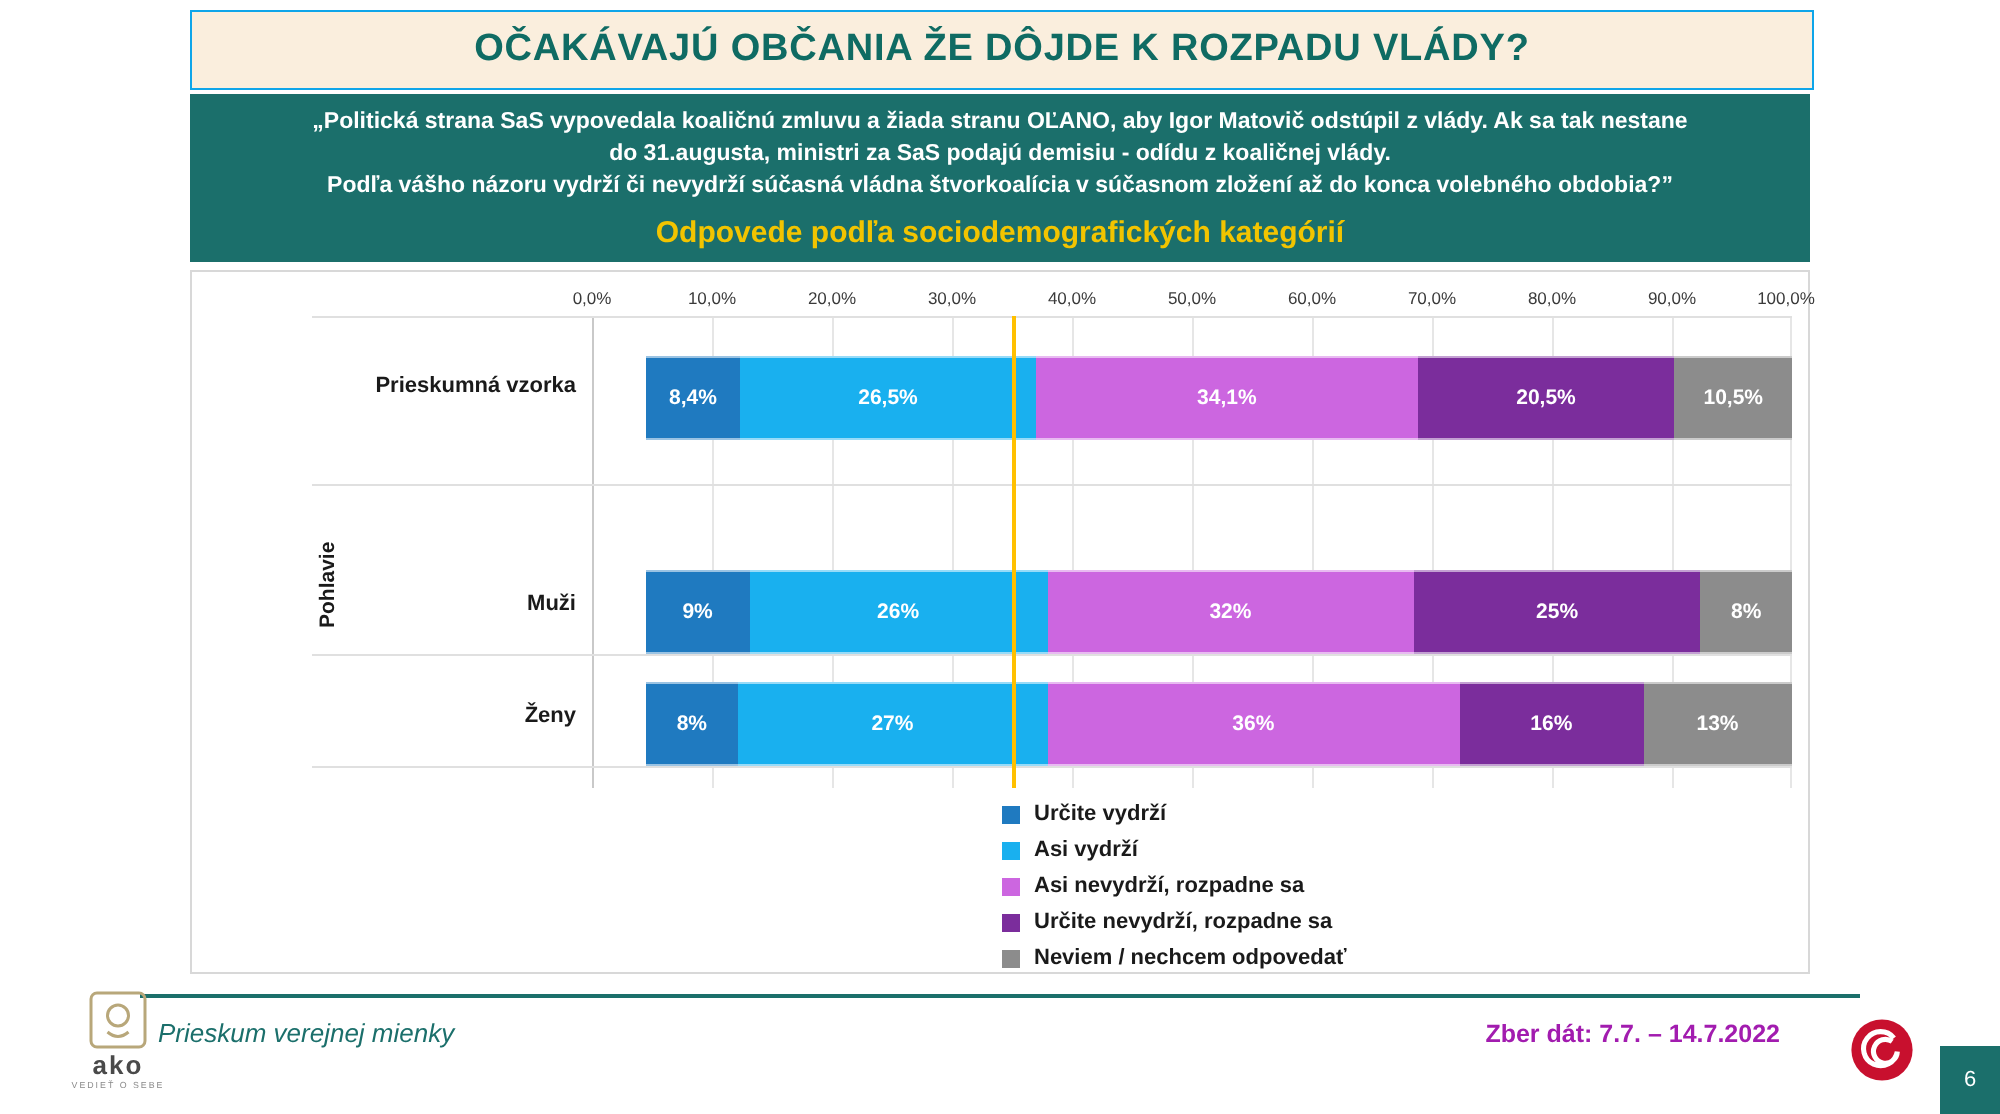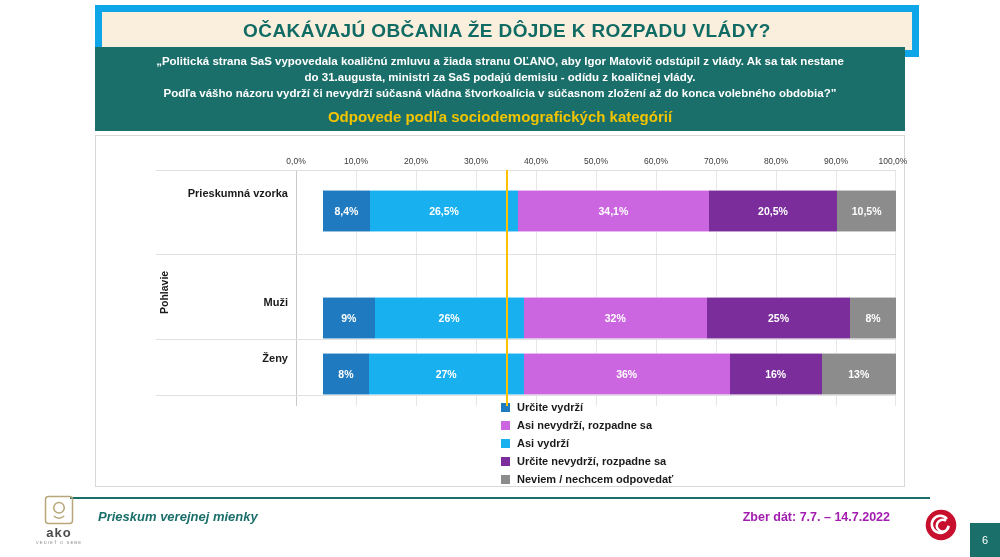--- a/index.html
+++ b/index.html
@@ -23,21 +23,21 @@
   }
 
   
   .title-band {
     position: absolute;
     left: 95px;
     top: 5px;
     width: 810px;
     height: 38px;
     background: #faeedd;
-    border: 7px solid #0ea5e9;
+    border: 1px solid #0ea5e9;
     display: flex;
     align-items: center;
     justify-content: center;
   }
   .title-text {
     color: #0f6b63;
     font-size: 19px;
     font-weight: bold;
     letter-spacing: 0.4px;
     text-align: center;
@@ -117,21 +117,21 @@
     font-weight: bold;
     color: #1a1a1a;
     transform: rotate(-90deg);
     transform-origin: left top;
     white-space: nowrap;
   }
 
   .plot-area {
     position: absolute;
     left: 140px;
-    top: 12px;
+    top: 0px;
     width: 600px;
     height: 250px;
   }
   .axis-top {
     position: absolute;
     left: 0;
     top: 0;
     width: 600px;
     height: 14px;
   }
@@ -228,24 +228,24 @@
   .footer-rule {
     position: absolute;
     left: 70px;
     top: 497px;
     width: 860px;
     height: 2px;
     background: #1b6f6b;
   }
   .footer-left {
     position: absolute;
-    left: 98px;
+    left: 79px;
     top: 509px;
     font-size: 13px;
-    font-weight: bold;
+    font-weight: normal;
     font-style: italic;
     color: #1b6f6b;
   }
   .footer-right {
     position: absolute;
     right: 110px;
     top: 510px;
     font-size: 12.5px;
     font-weight: bold;
     color: #a21caf;
@@ -387,26 +387,26 @@
         </div>
       </div>
     </div>
 
     <div class="legend">
       <div class="legend-item">
         <span class="legend-swatch" style="background:#1f7ac0"></span>
         <span class="legend-text">Určite vydrží</span>
       </div>
       <div class="legend-item">
+        <span class="legend-swatch" style="background:#19b0ef"></span>
+        <span class="legend-text">Asi vydrží</span>
+      </div>
+      <div class="legend-item">
         <span class="legend-swatch" style="background:#cc66e0"></span>
         <span class="legend-text">Asi nevydrží, rozpadne sa</span>
-      </div>
-      <div class="legend-item">
-        <span class="legend-swatch" style="background:#19b0ef"></span>
-        <span class="legend-text">Asi vydrží</span>
       </div>
       <div class="legend-item">
         <span class="legend-swatch" style="background:#7b2d9c"></span>
         <span class="legend-text">Určite nevydrží, rozpadne sa</span>
       </div>
       <div class="legend-item">
         <span class="legend-swatch" style="background:#8c8c8c"></span>
         <span class="legend-text">Neviem / nechcem odpovedať</span>
       </div>
     </div>

